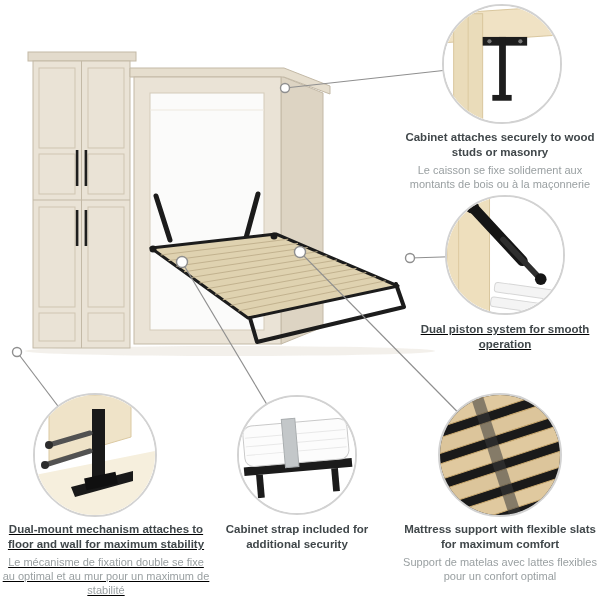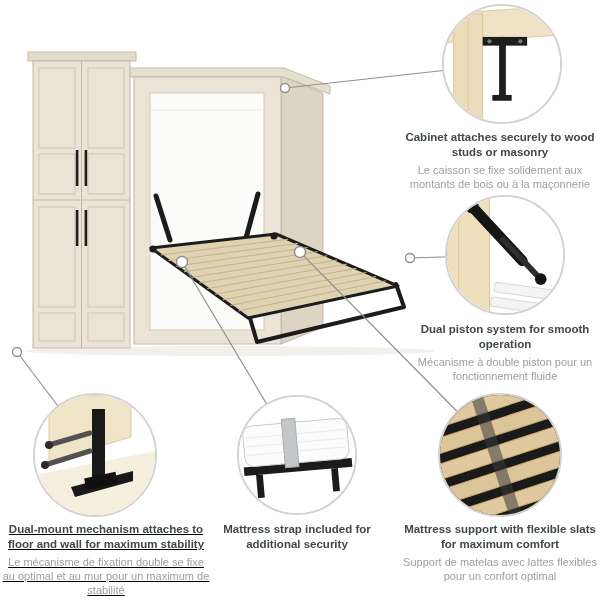--- a/index.html
+++ b/index.html
@@ -7,21 +7,21 @@
   .stage { position:relative; width:600px; height:600px; background:#ffffff; overflow:hidden; }
   .scene { position:absolute; left:0; top:0; width:600px; height:600px; }
   .bubble { position:absolute; border-radius:50%; border:2px solid #d2d2d2; background:#ffffff; overflow:hidden; }
   .bubble svg { display:block; width:100%; height:100%; }
   .txt { position:absolute; text-align:center; }
   .txt .t { font-size:11.5px; font-weight:700; color:#40474a; line-height:1.3; margin-bottom:3px; }
   .txt .s { font-size:11px; font-weight:400; color:#9aa0a2; line-height:1.3; }
   .co1-bubble { left:442px; top:4px;   width:120px; height:120px; }
   .co1-txt    { left:398px; top:130px; width:204px; }
   .co2-bubble { left:445px; top:195px; width:120px; height:120px; }
-  .co2-txt    { left:410px; top:322px; width:190px; }
+  .co2-txt    { left:410px; top:322px; width:190px;text-decoration:underline; }
   .co3-bubble { left:33px;  top:393px; width:124px; height:124px; }
   .co3-txt    { left:2px;   top:522px; width:208px;text-decoration:underline; }
   .co4-bubble { left:237px; top:395px; width:120px; height:120px; }
   .co4-txt    { left:211px; top:522px; width:172px; }
   .co5-bubble { left:438px; top:393px; width:124px; height:124px; }
   .co5-txt    { left:398px; top:522px; width:204px; }
 </style>
 </head>
 <body>
 
@@ -127,21 +127,20 @@
         <rect x="46" y="103" width="78" height="10" rx="3" transform="rotate(8 46 103)"></rect>
       </g>
       <line x1="26" y1="10" x2="78" y2="66" stroke="#151515" stroke-width="11" stroke-linecap="round"></line>
       <line x1="58" y1="44" x2="97" y2="85" stroke="#2e2e2e" stroke-width="6" stroke-linecap="round"></line>
       <circle cx="26" cy="10" r="7" fill="#151515"></circle>
       <circle cx="97" cy="85" r="6" fill="#151515"></circle>
     </svg>
   </div>
   <div class="txt co2-txt">
     <div class="t">Dual piston system for smooth operation</div>
-    <div class="s">Mécanisme à double piston pour un fonctionnement fluide</div>
   </div>
 
   <div class="bubble co3-bubble">
     <svg viewBox="0 0 120 120">
       <rect width="120" height="120" fill="#ffffff"></rect>
       <polygon points="14,0 96,0 96,42 14,66" fill="#efe3c8" stroke="#dbc9a2"></polygon>
       <polygon points="0,80 120,56 120,120 0,120" fill="#f6efdd"></polygon>
       <rect x="57" y="14" width="13" height="72" fill="#191919"></rect>
       <polygon points="36,92 98,76 98,86 40,102" fill="#191919"></polygon>
       <line x1="55" y1="38" x2="14" y2="50" stroke="#525252" stroke-width="5" stroke-linecap="round"></line>
@@ -165,21 +164,21 @@
         <rect x="94" y="77" width="7" height="24" fill="#1b1b1b"></rect>
         <rect x="6" y="26" width="108" height="42" rx="9" fill="#fcfcfc" stroke="#c9c9c9"></rect>
         <line x1="8" y1="38" x2="112" y2="38" stroke="#e8e8e8"></line>
         <line x1="8" y1="47" x2="112" y2="47" stroke="#e8e8e8"></line>
         <line x1="8" y1="56" x2="112" y2="56" stroke="#e8e8e8"></line>
         <rect x="47" y="22" width="14" height="50" fill="#c3c7c9" stroke="#a8acae"></rect>
       </g>
     </svg>
   </div>
   <div class="txt co4-txt">
-    <div class="t">Mattress strap included for additional security</div>
+    <div class="t">Cabinet strap included for additional security</div>
   </div>
 
   <div class="bubble co5-bubble">
     <svg viewBox="0 0 120 120">
       <rect width="120" height="120" fill="#1a1a1a"></rect>
       <g transform="rotate(-18 60 60)">
         <rect x="-30" y="0" width="180" height="15" rx="5" fill="#e0c99f" stroke="#caa96f"></rect>
         <rect x="-30" y="25" width="180" height="15" rx="5" fill="#dcc59b" stroke="#caa96f"></rect>
         <rect x="-30" y="50" width="180" height="15" rx="5" fill="#e0c99f" stroke="#caa96f"></rect>
         <rect x="-30" y="75" width="180" height="15" rx="5" fill="#dcc59b" stroke="#caa96f"></rect>

